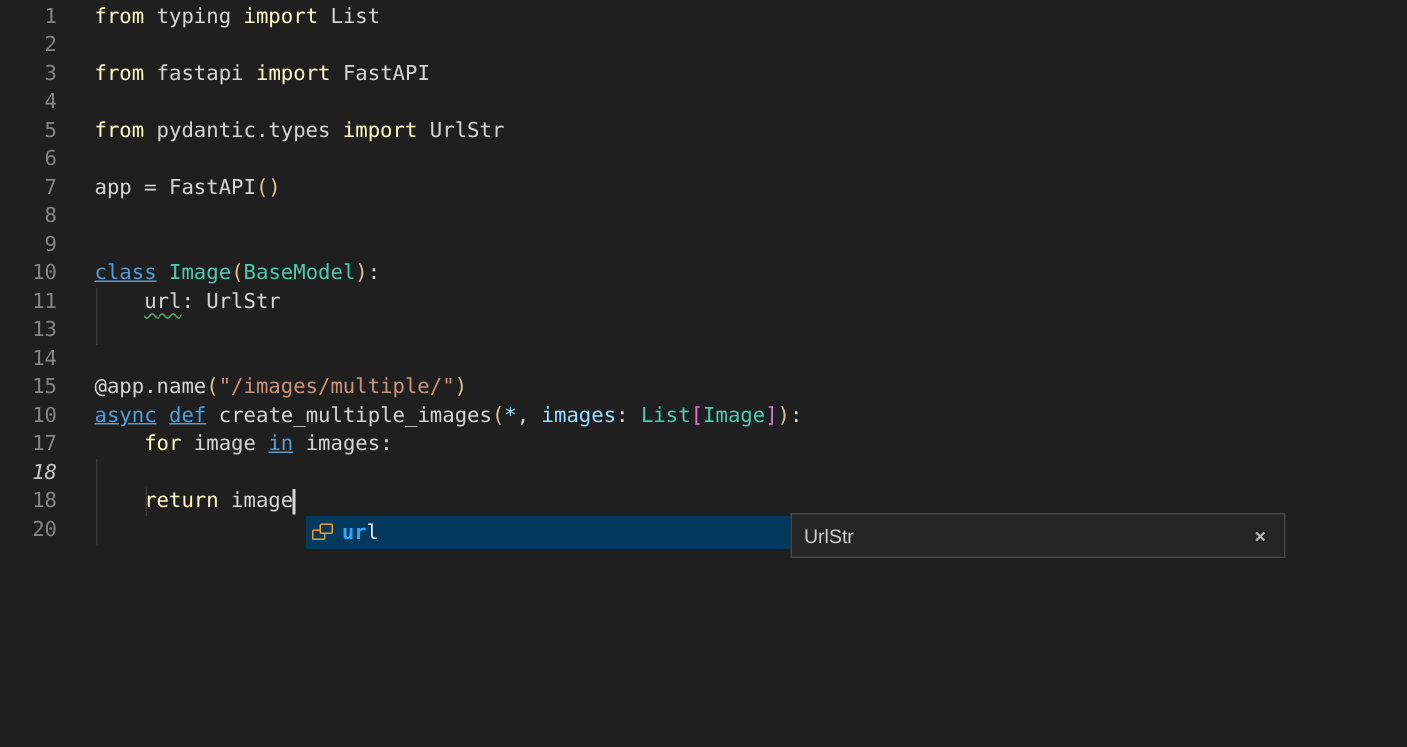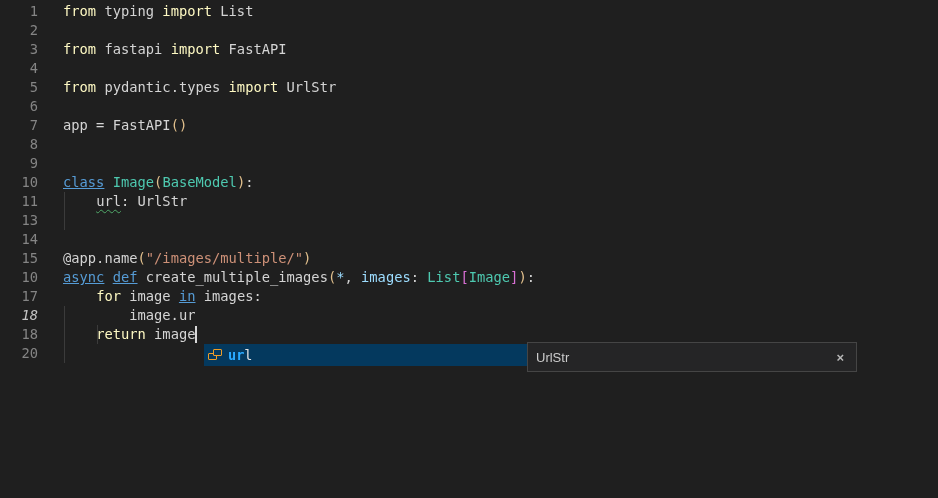--- a/index.html
+++ b/index.html
@@ -106,21 +106,20 @@
       <div class="line">
         <span class="gutter">10</span>
         <span class="code"><span class="tok blue">async</span><span class="tok fg"> </span><span class="tok blue">def</span><span class="tok fg"> create_multiple_images</span><span class="tok b1">(</span><span class="tok param">*</span><span class="tok fg">, </span><span class="tok param">images</span><span class="tok fg">: </span><span class="tok teal">List</span><span class="tok b2">[</span><span class="tok teal">Image</span><span class="tok b2">]</span><span class="tok b1">)</span><span class="tok fg">:</span></span>
       </div>
       <div class="line">
         <span class="gutter">17</span>
         <span class="code"><span class="tok fg">    </span><span class="tok pink">for</span><span class="tok fg"> image </span><span class="tok blue">in</span><span class="tok fg"> images:</span></span>
       </div>
       <div class="line">
         <span class="gutter active">18</span>
-        <span class="code"><span class="tok fg">        image.ur</span></span>
       </div>
       <div class="line">
         <span class="gutter">18</span>
         <span class="code"><span class="tok fg">    </span><span class="tok pink">return</span><span class="tok fg"> image</span></span>
       </div>
       <div class="line">
         <span class="gutter">20</span>
         <span class="code"></span>
       </div>
     </div>

